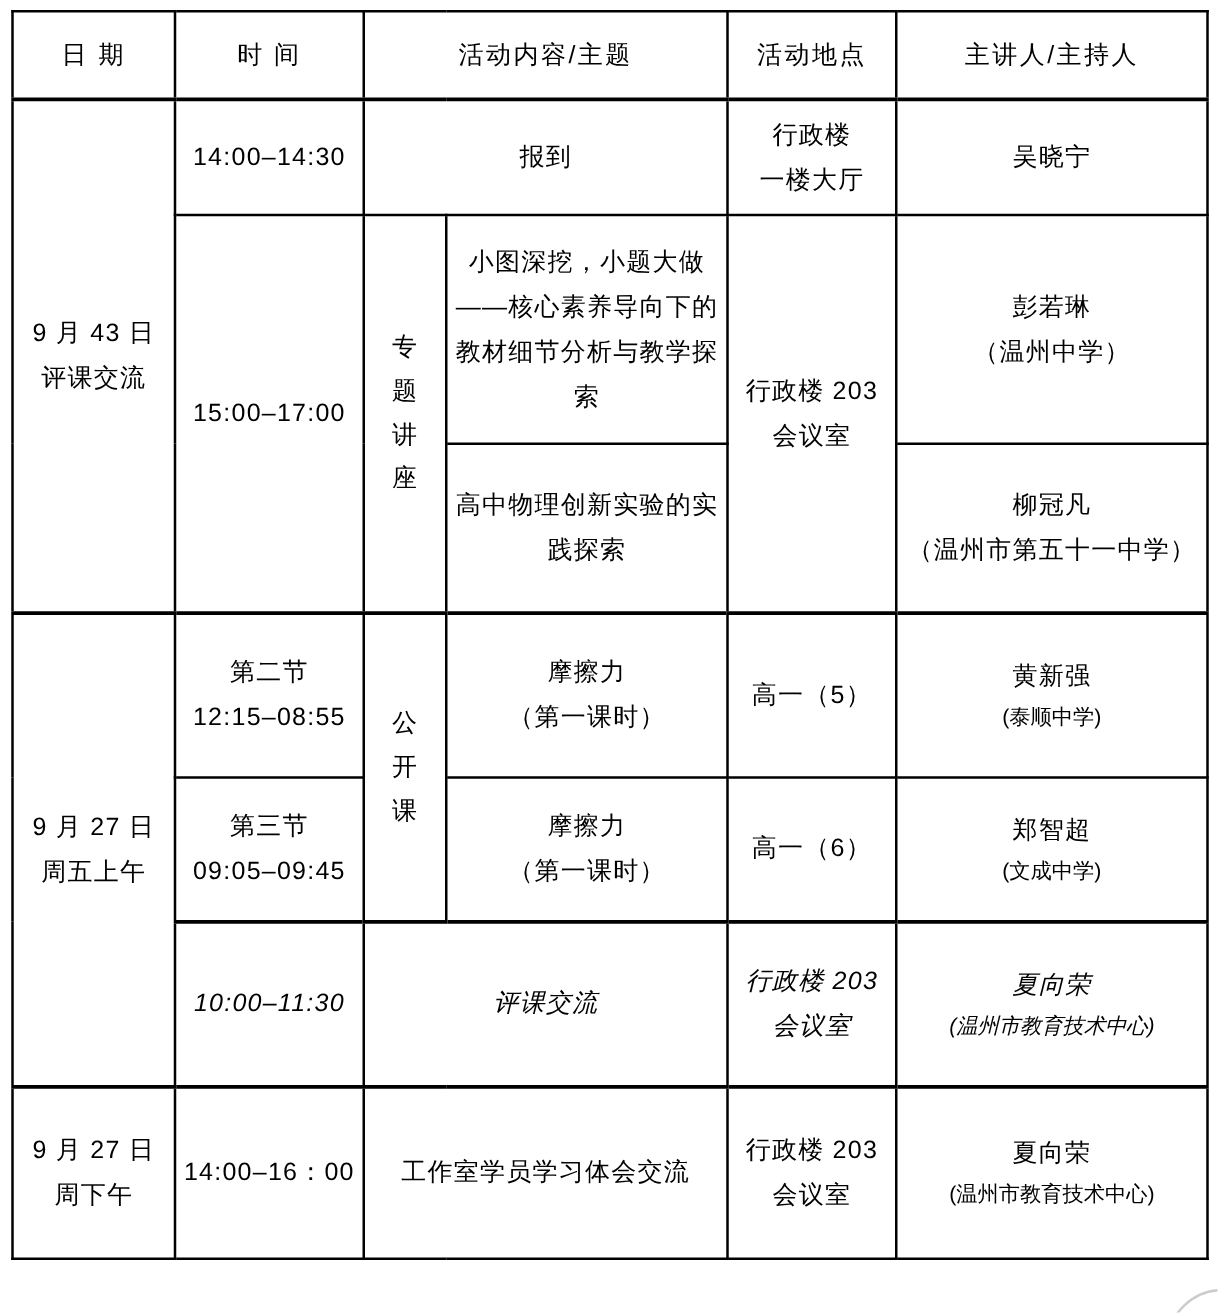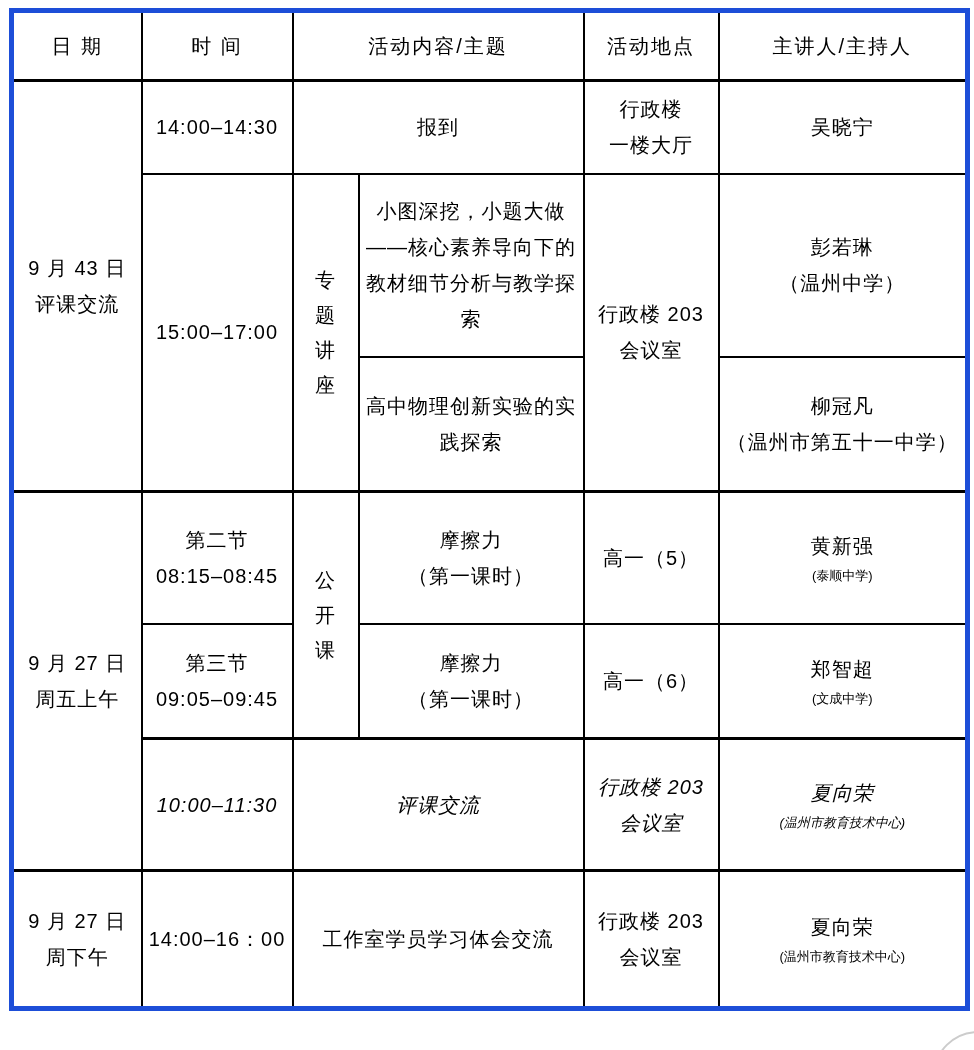--- a/index.html
+++ b/index.html
@@ -14,21 +14,21 @@
     color: #000;
   }
   .sheet {
     position: absolute;
     left: 9px; top: 8px;
   }
   table.schedule {
     border-collapse: collapse;
     table-layout: fixed;
     width: 956px;
-    border: 5px solid #1d4ed8;
+    border: 1px solid #1d4ed8;
   }
   .schedule th, .schedule td {
     border: 2px solid #000;
     padding: 2px 4px;
     text-align: center;
     vertical-align: middle;
     font-weight: normal;
     font-size: 20px;
     line-height: 1.8;
     letter-spacing: 1px;
@@ -45,21 +45,21 @@
   tr.h-header { height: 70px; }
   tr.h-r1 { height: 93px; }
   tr.h-r2 { height: 183px; }
   tr.h-r3 { height: 135px; }
   tr.h-r4 { height: 132px; }
   tr.h-r5 { height: 115px; }
   tr.h-r6 { height: 132px; font-style: italic; }
   tr.h-r7 { height: 138px; }
 
   .ln { display: block; }
-  .small { font-size: 13px; letter-spacing: 0; }
+  .small { font-size: 17px; letter-spacing: 0; }
   .topic { letter-spacing: 3px; line-height: 2.25; margin-left: 10px; }
   .topic2 { letter-spacing: 2px; line-height: 2.1; }
 
   .vstack {
     display: flex;
     flex-direction: column;
     align-items: center;
     justify-content: center;
     gap: 15px;
     line-height: 1;
@@ -142,21 +142,21 @@
       </td>
     </tr>
 
     <tr class="h-r4">
       <td rowspan="3" class="bb3">
         <span class="ln">9 月 27 日</span>
         <span class="ln">周五上午</span>
       </td>
       <td>
         <span class="ln">第二节</span>
-        <span class="ln">08:15–08:45</span>
+        <span class="ln">12:15–08:55</span>
       </td>
       <td rowspan="2" class="cat-cell bb3">
         <div class="vstack">
           <span>公</span>
           <span>开</span>
           <span>课</span>
         </div>
       </td>
       <td>
         <span class="ln">摩擦力</span>

